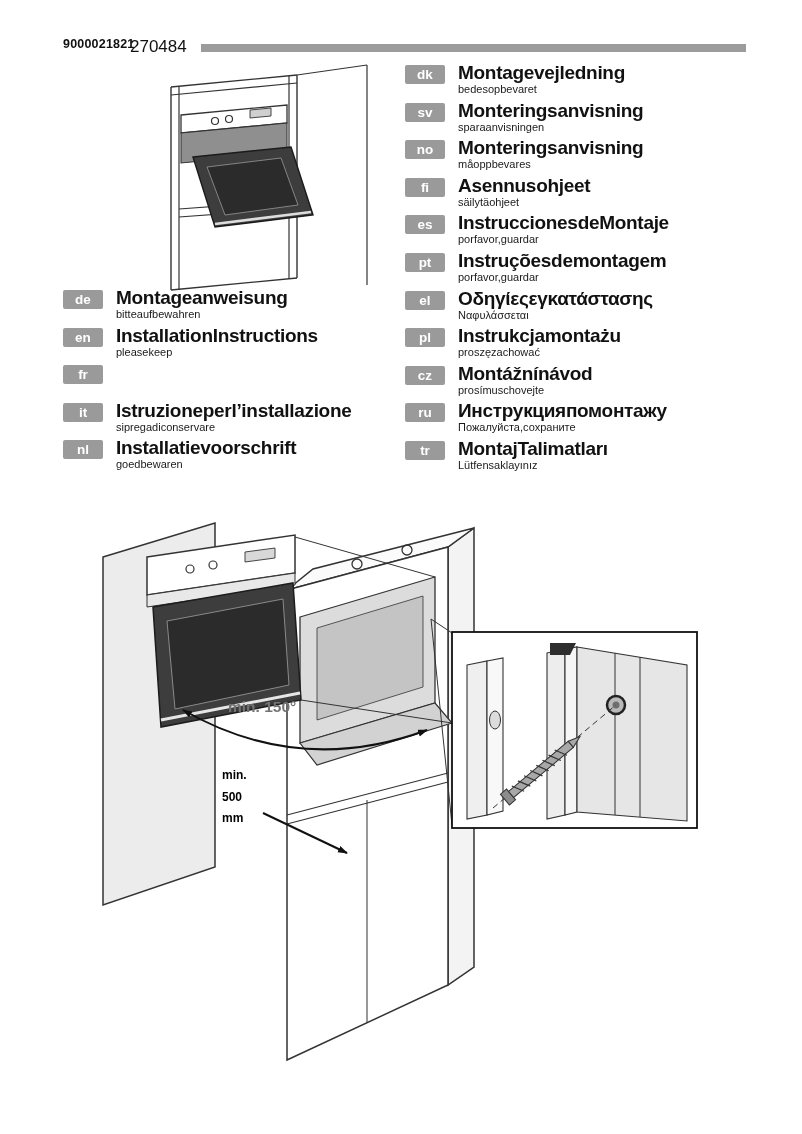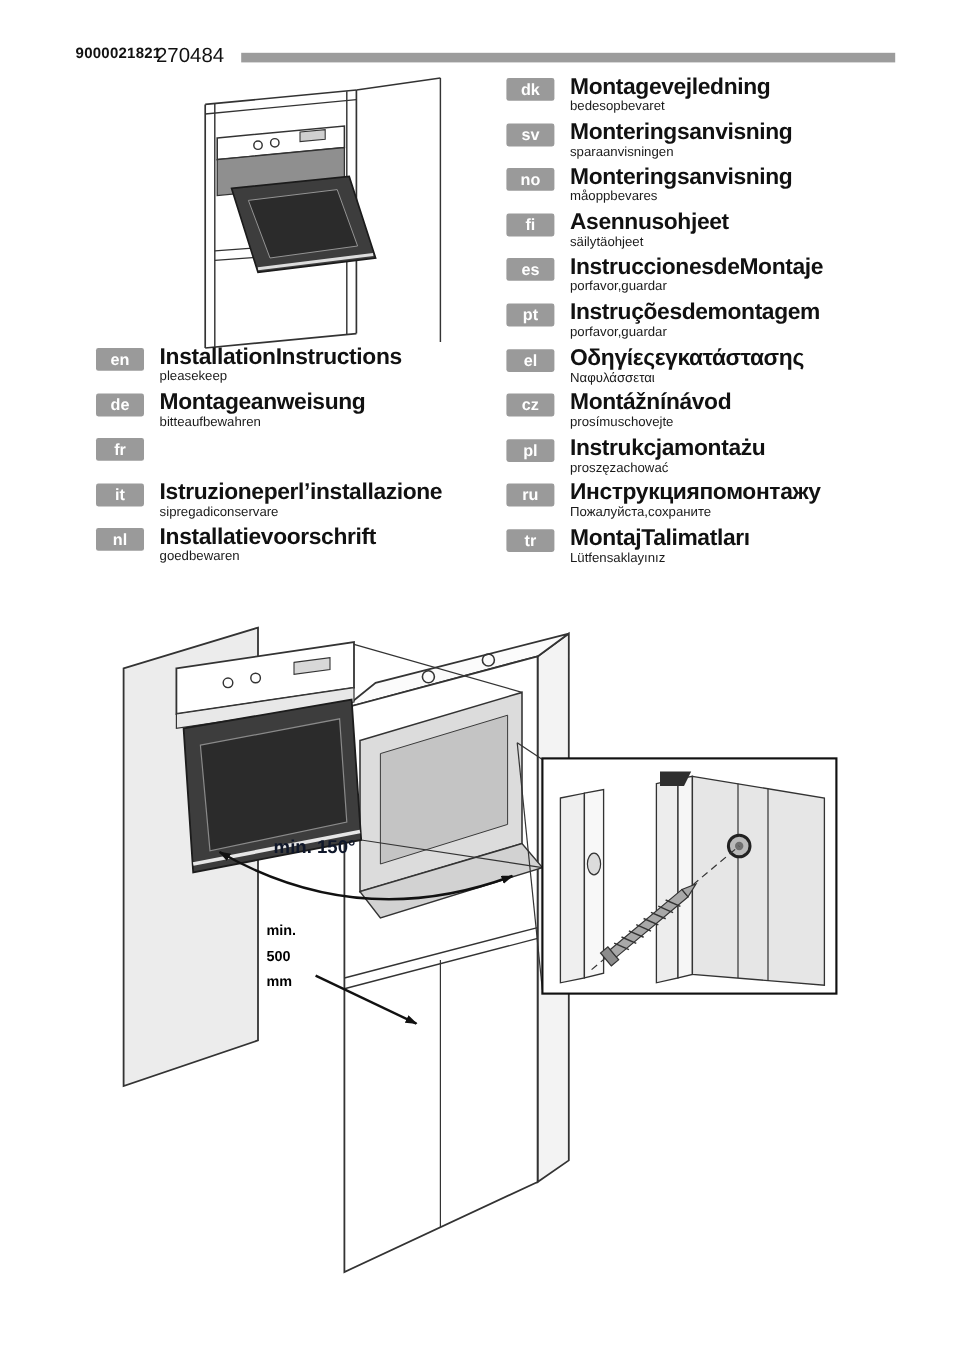--- a/index.html
+++ b/index.html
@@ -12,32 +12,32 @@
   .doc-code   { position:absolute; left:130px; top:37px; font-size:17px; }
   .header-bar { position:absolute; left:201px; top:44px; width:545px; height:8px; background:#9c9c9c; }
 
   
   .lang-col { position:absolute; }
   .lang-col-right { left:405px; top:63px; width:390px; }
   .lang-col-left  { left:63px;  top:288px; width:345px; }
   .lang-row { display:flex; align-items:flex-start; height:37.6px; box-sizing:border-box; }
   .lang-tag {
     flex:0 0 40px; height:19px; margin-top:2px; background:#9a9a9a; color:#fff;
-    font-weight:bold; font-size:13.5px; line-height:19px; text-align:center; border-radius:2px;margin-left:17px;
+    font-weight:bold; font-size:13.5px; line-height:19px; text-align:center; border-radius:2px;
   }
   .lang-body { margin-left:13px; display:flex; flex-direction:column; }
   .lang-title { font-size:19px; font-weight:bold; line-height:20px; letter-spacing:-0.3px; white-space:nowrap; }
   .lang-sub   { font-size:11px; line-height:12.5px; color:#1a1a1a; }
 
   
   .small-illustration { position:absolute; left:65px; top:57px; width:330px; height:235px; }
   .main-diagram { position:absolute; left:95px; top:515px; width:610px; height:600px; }
   .main-diagram svg, .small-illustration svg { display:block; }
   .angle-label {
-    position:absolute; left:133px; top:183px; font-size:15.5px; font-weight:bold; color:#0f172a;
+    position:absolute; left:133px; top:183px; font-size:15.5px; font-weight:bold; color:#737373;
   }
   .depth-label {
     position:absolute; left:127px; top:250px; font-size:12px; font-weight:bold;
     line-height:21.5px; white-space:pre-line; color:#000;
   }
 </style>
 </head>
 <body>
 
 <div class="page">
@@ -118,62 +118,62 @@
         </span>
     </div>
     <div class="lang-row">
       <span class="lang-tag">el</span>
       <span class="lang-body">
           <span class="lang-title">Οδηγίεςεγκατάστασης</span>
           <span class="lang-sub">Ναφυλάσσεται</span>
         </span>
     </div>
     <div class="lang-row">
+      <span class="lang-tag">pl</span>
+      <span class="lang-body">
+          <span class="lang-title">Instrukcjamontażu</span>
+          <span class="lang-sub">proszęzachować</span>
+        </span>
+    </div>
+    <div class="lang-row">
       <span class="lang-tag">cz</span>
       <span class="lang-body">
           <span class="lang-title">Montážnínávod</span>
           <span class="lang-sub">prosímuschovejte</span>
         </span>
     </div>
     <div class="lang-row">
-      <span class="lang-tag">pl</span>
-      <span class="lang-body">
-          <span class="lang-title">Instrukcjamontażu</span>
-          <span class="lang-sub">proszęzachować</span>
-        </span>
-    </div>
-    <div class="lang-row">
       <span class="lang-tag">ru</span>
       <span class="lang-body">
           <span class="lang-title">Инструкцияпомонтажу</span>
           <span class="lang-sub">Пожалуйста,сохраните</span>
         </span>
     </div>
     <div class="lang-row">
       <span class="lang-tag">tr</span>
       <span class="lang-body">
           <span class="lang-title">MontajTalimatları</span>
           <span class="lang-sub">Lütfensaklayınız</span>
         </span>
     </div>
   </div>
 
   <div class="lang-col lang-col-left">
     <div class="lang-row">
+      <span class="lang-tag">de</span>
+      <span class="lang-body">
+          <span class="lang-title">Montageanweisung</span>
+          <span class="lang-sub">bitteaufbewahren</span>
+        </span>
+    </div>
+    <div class="lang-row">
       <span class="lang-tag">en</span>
       <span class="lang-body">
           <span class="lang-title">InstallationInstructions</span>
           <span class="lang-sub">pleasekeep</span>
-        </span>
-    </div>
-    <div class="lang-row">
-      <span class="lang-tag">de</span>
-      <span class="lang-body">
-          <span class="lang-title">Montageanweisung</span>
-          <span class="lang-sub">bitteaufbewahren</span>
         </span>
     </div>
     <div class="lang-row">
       <span class="lang-tag">fr</span>
     </div>
     <div class="lang-row">
       <span class="lang-tag">it</span>
       <span class="lang-body">
           <span class="lang-title">Istruzioneperl’installazione</span>
           <span class="lang-sub">sipregadiconservare</span>

